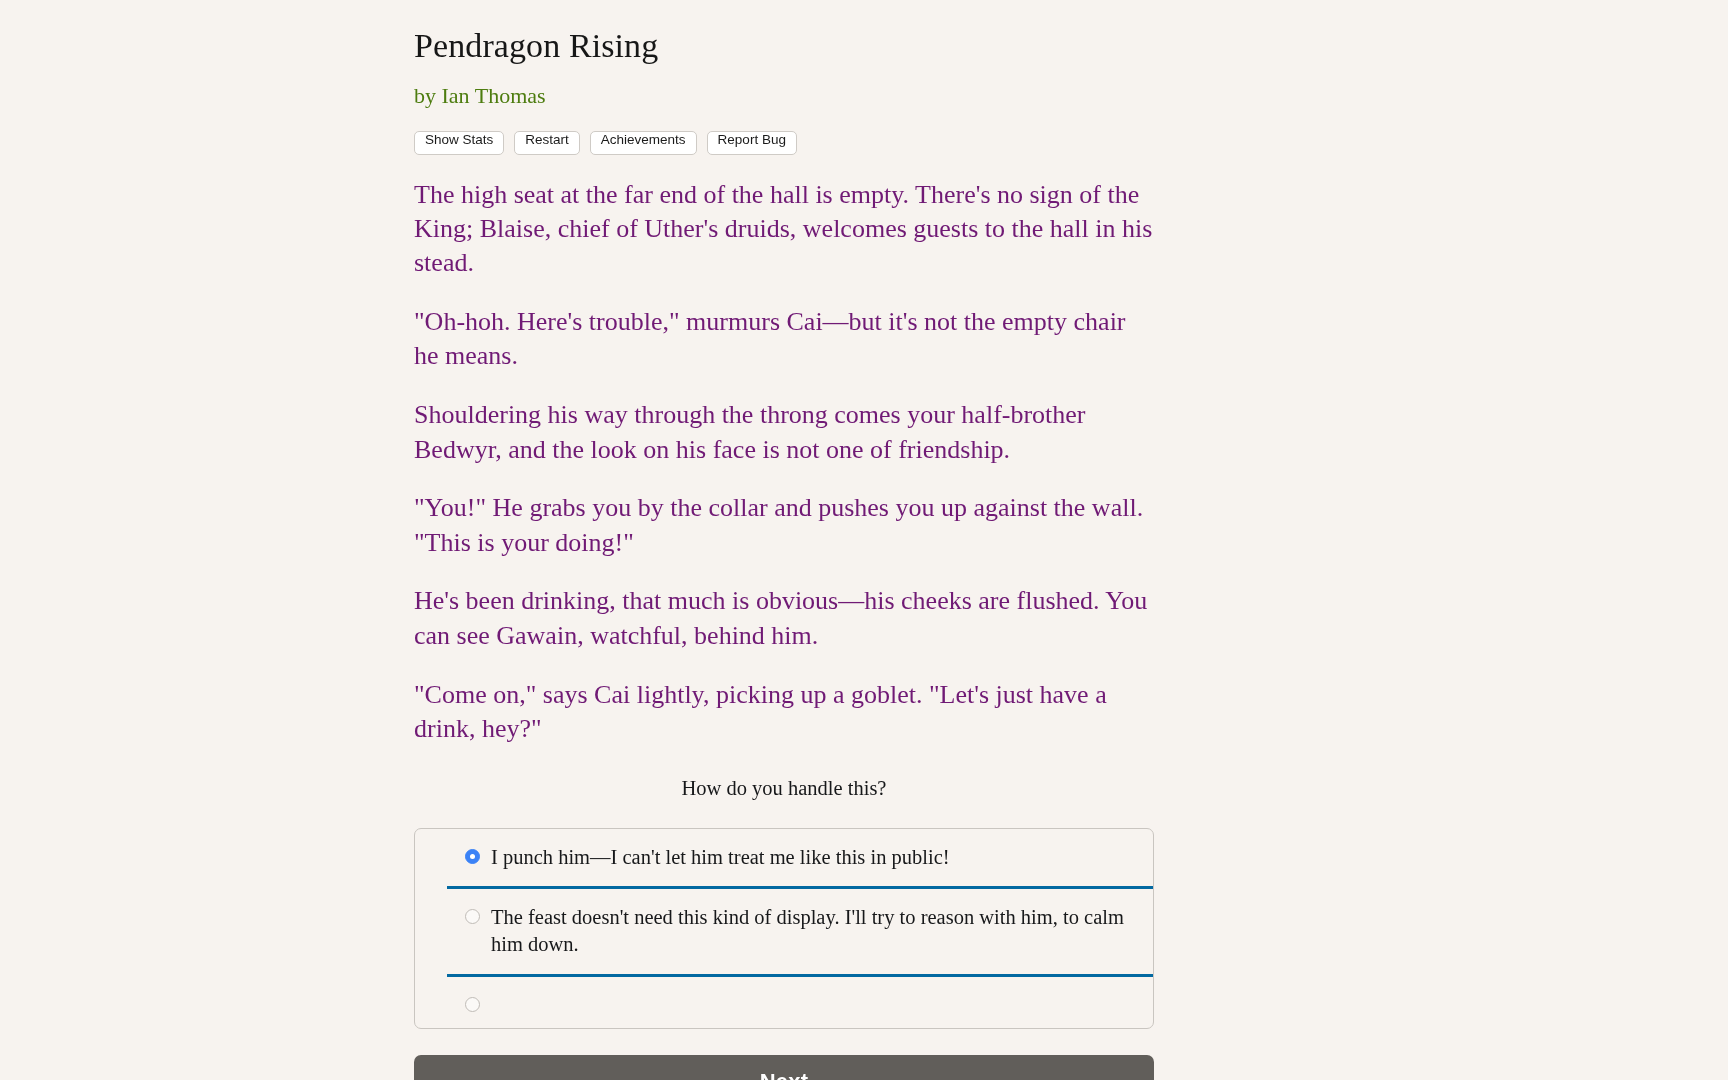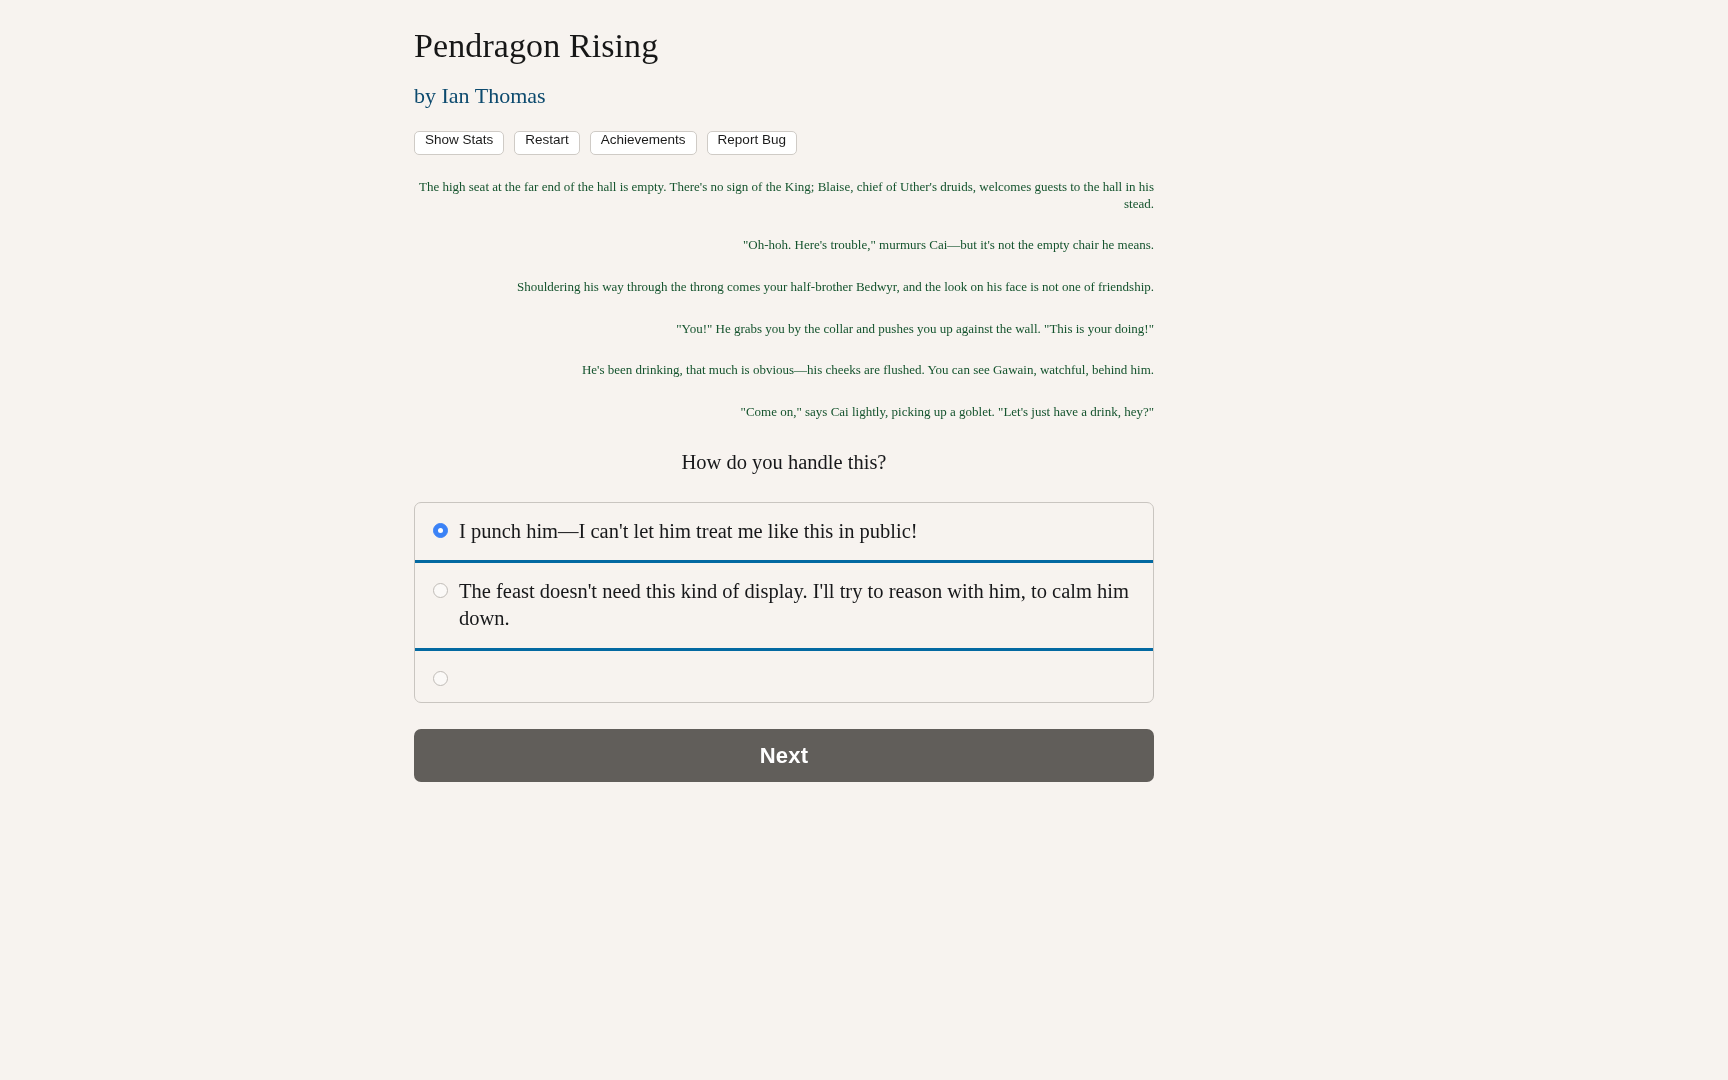--- a/index.html
+++ b/index.html
@@ -39,21 +39,21 @@
     letter-spacing: 0.1px;
     color: #171717;
   }
 
   .byline {
     font-family: "Liberation Serif", "DejaVu Serif", serif;
     font-size: 22px;
     font-weight: 400;
     margin: 0;
     padding-top: 16px;
-    color: #0c4a6e;
+    color: #4d7c0f;
   }
 
   .toolbar {
     display: flex;
     gap: 10px;
     padding-top: 22px;
     align-items: center;
   }
 
   .tool-btn {
@@ -68,43 +68,43 @@
     line-height: 1.25;
     cursor: pointer;
     white-space: nowrap;
   }
 
   .story {
     padding-top: 23px;
   }
 
   .story p {
-    font-size: 13px;
+    font-size: 26px;
     line-height: 1.32;
     margin: 0 0 24.5px 0;
-    color: #14532d;
-    font-family: "Liberation Serif", "DejaVu Serif", serif;
-    text-align: right;
+    color: #701a75;
+    font-family: "Liberation Serif", "DejaVu Serif", serif;
   }
 
   .prompt {
     font-size: 20.5px;
     line-height: 1.32;
     margin: 0;
     padding-top: 4px;
     color: #17181a;
     text-align: center;
   }
 
   .choices {
     margin-top: 26px;
     border: 1px solid #c9c5c0;
     border-radius: 7px;
     background: transparent;
     overflow: hidden;
+    padding-left: 32px;
   }
 
   .choice {
     display: flex;
     align-items: flex-start;
     gap: 11px;
     padding: 15px 18px 16px 18px;
     border-top: 3px solid #0369a1;
     cursor: pointer;
   }

